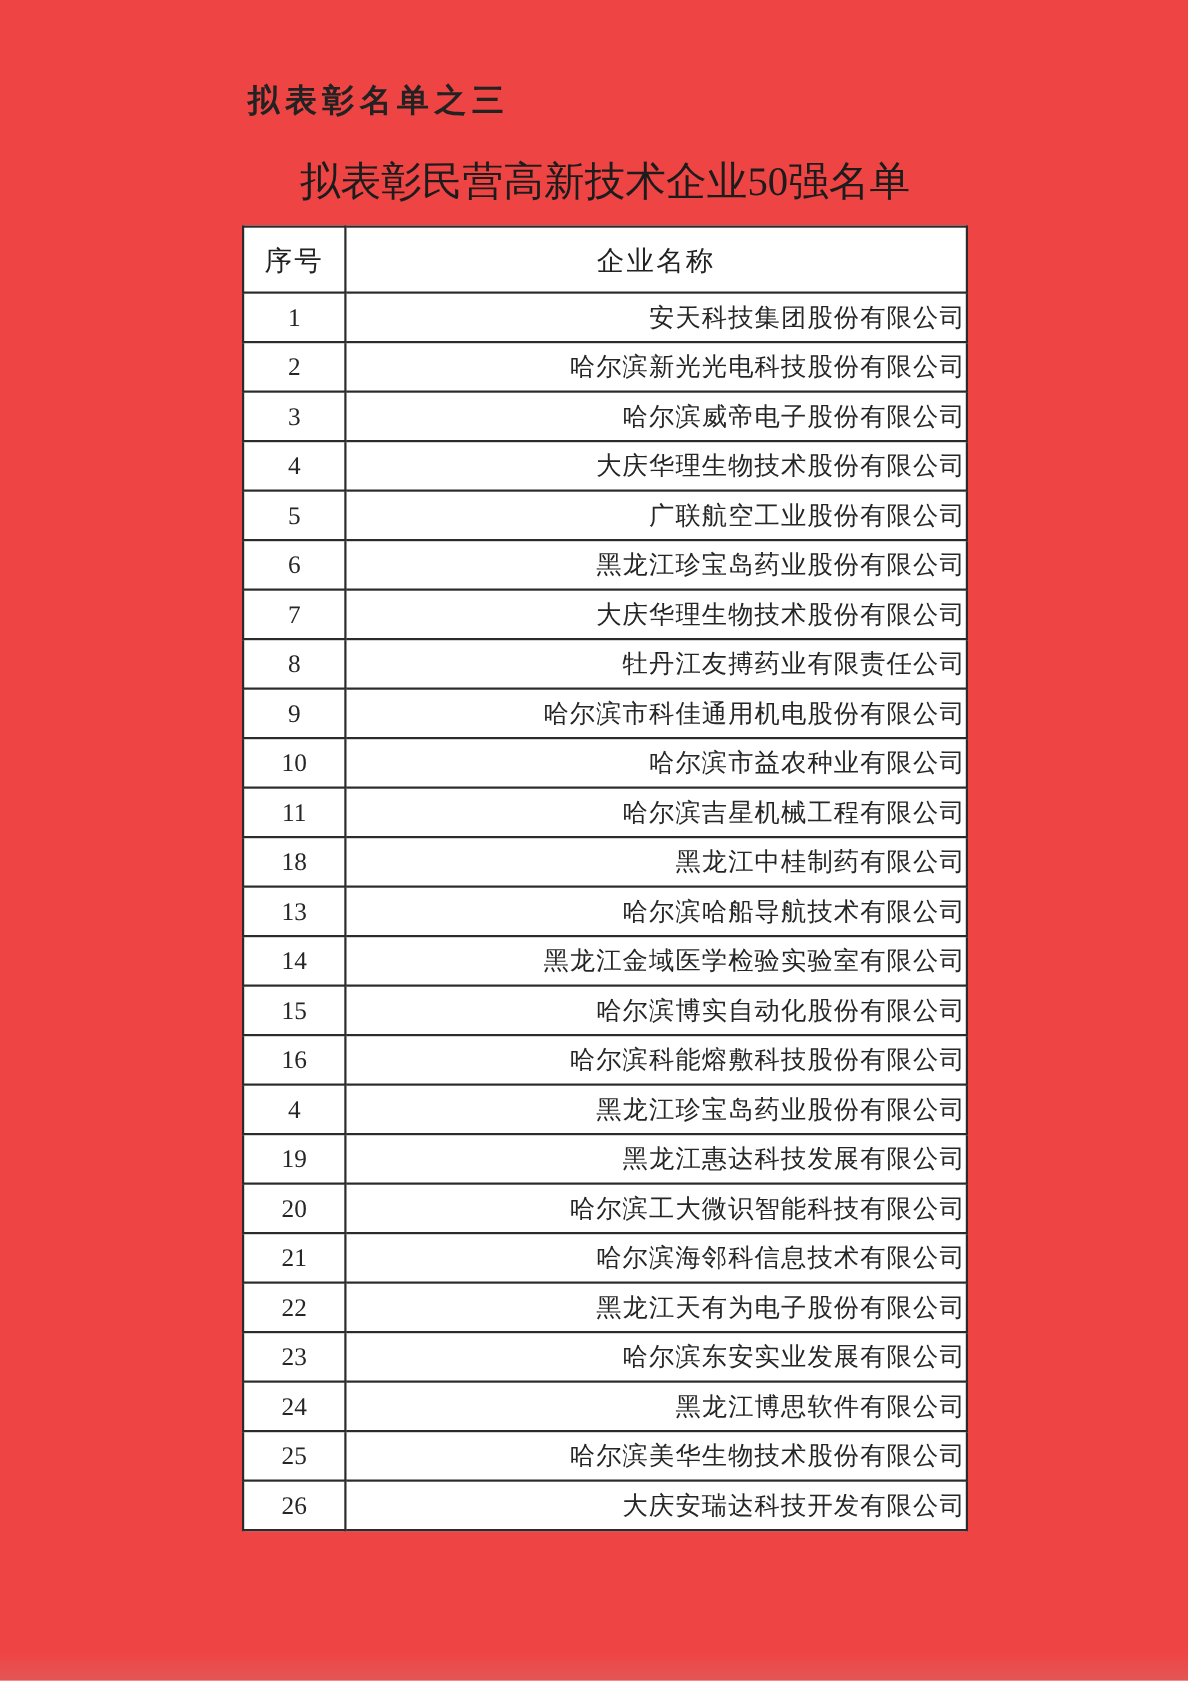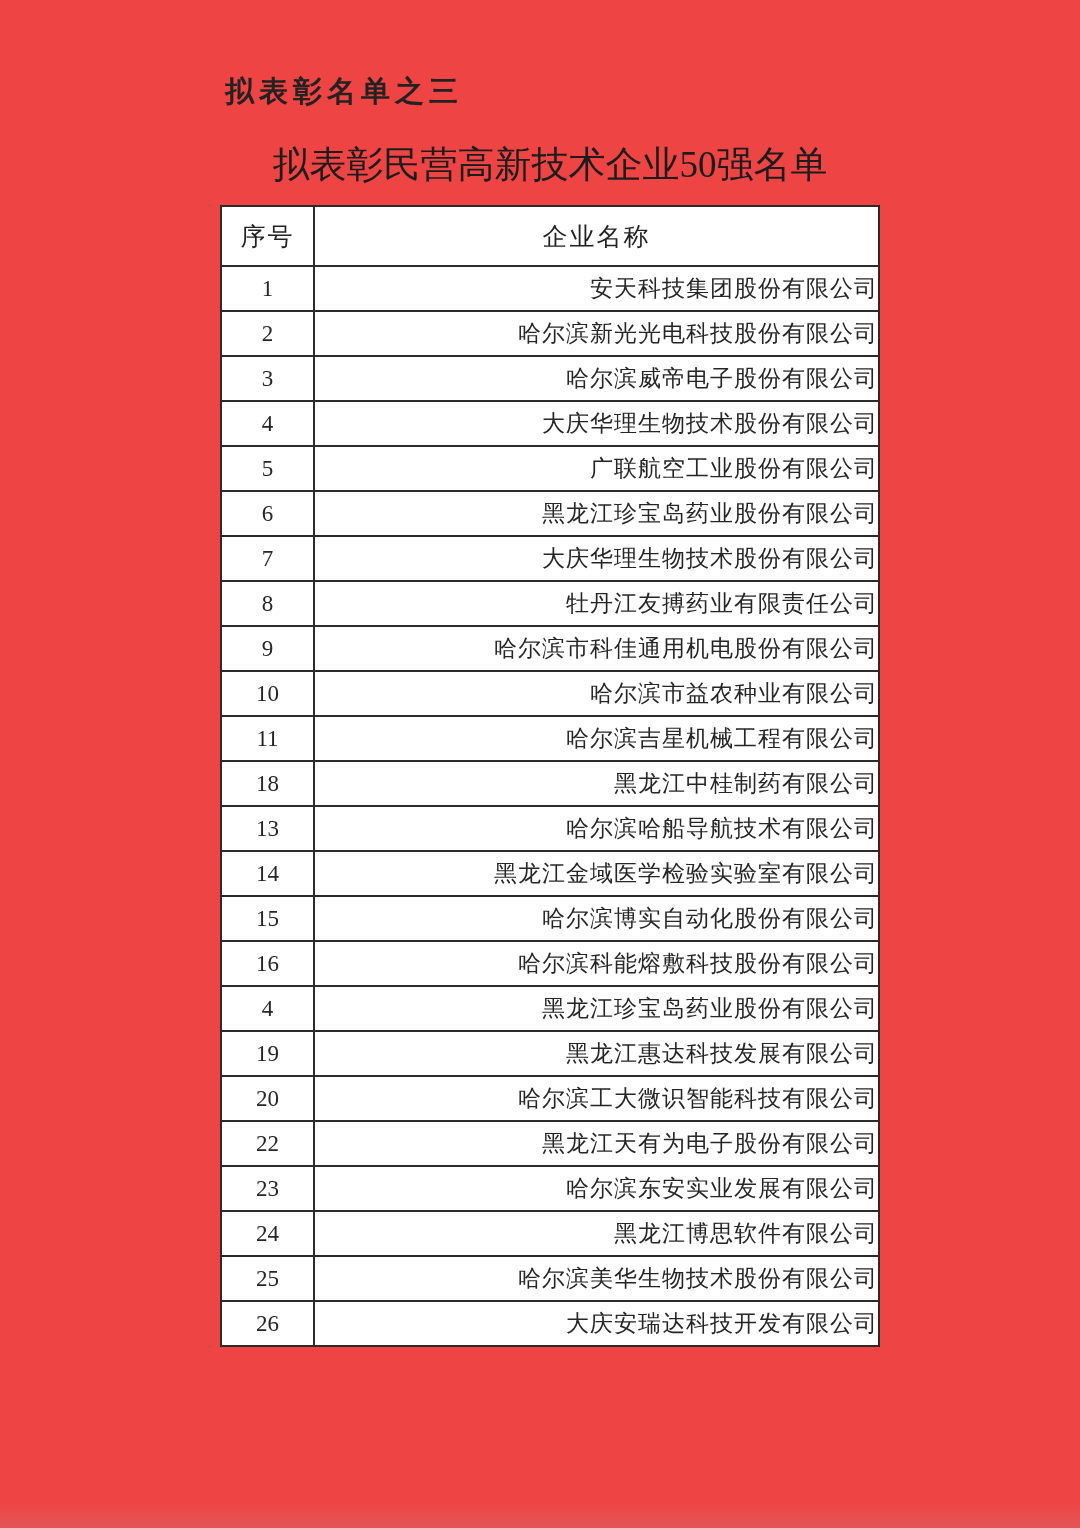--- a/index.html
+++ b/index.html
@@ -191,20 +191,24 @@
         </tr>
         <tr>
           <td class="col-no">19</td>
           <td class="col-name">黑龙江惠达科技发展有限公司</td>
         </tr>
         <tr>
           <td class="col-no">20</td>
           <td class="col-name">哈尔滨工大微识智能科技有限公司</td>
         </tr>
         <tr>
+          <td class="col-no">21</td>
+          <td class="col-name">哈尔滨海邻科信息技术有限公司</td>
+        </tr>
+        <tr>
           <td class="col-no">22</td>
           <td class="col-name">黑龙江天有为电子股份有限公司</td>
         </tr>
         <tr>
           <td class="col-no">23</td>
           <td class="col-name">哈尔滨东安实业发展有限公司</td>
         </tr>
         <tr>
           <td class="col-no">24</td>
           <td class="col-name">黑龙江博思软件有限公司</td>

